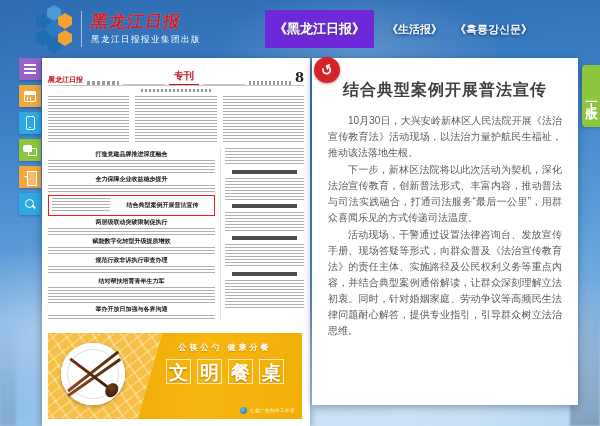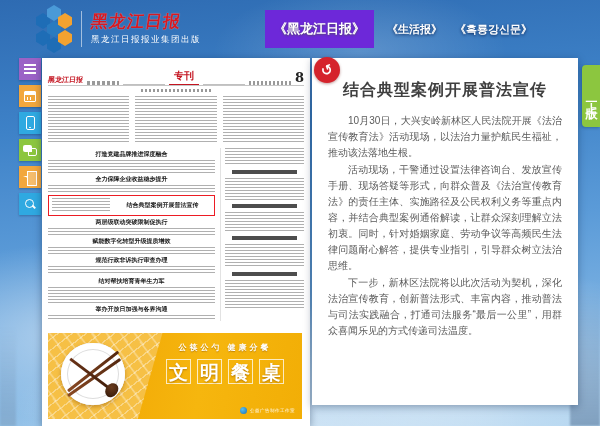--- a/index.html
+++ b/index.html
@@ -273,17 +273,17 @@
     </div>
   </div>
 </div>
 
 <div class="card">
   <div class="back-badge">
     <span class="back-arrow">↺</span>
   </div>
   <h1>结合典型案例开展普法宣传</h1>
   <p>10月30日，大兴安岭新林区人民法院开展《法治宣传教育法》活动现场，以法治力量护航民生福祉，推动该法落地生根。</p>
+  <p>下一步，新林区法院将以此次活动为契机，深化法治宣传教育，创新普法形式、丰富内容，推动普法与司法实践融合，打通司法服务“最后一公里”，用群众喜闻乐见的方式传递司法温度。</p>
   <p>活动现场，干警通过设置法律咨询台、发放宣传手册、现场答疑等形式，向群众普及《法治宣传教育法》的责任主体、实施路径及公民权利义务等重点内容，并结合典型案例通俗解读，让群众深刻理解立法初衷。同时，针对婚姻家庭、劳动争议等高频民生法律问题耐心解答，提供专业指引，引导群众树立法治思维。</p>
-  <p>下一步，新林区法院将以此次活动为契机，深化法治宣传教育，创新普法形式、丰富内容，推动普法与司法实践融合，打通司法服务“最后一公里”，用群众喜闻乐见的方式传递司法温度。</p>
 </div>
 
 <div class="prev">上一版</div>
 
 </body></html>

